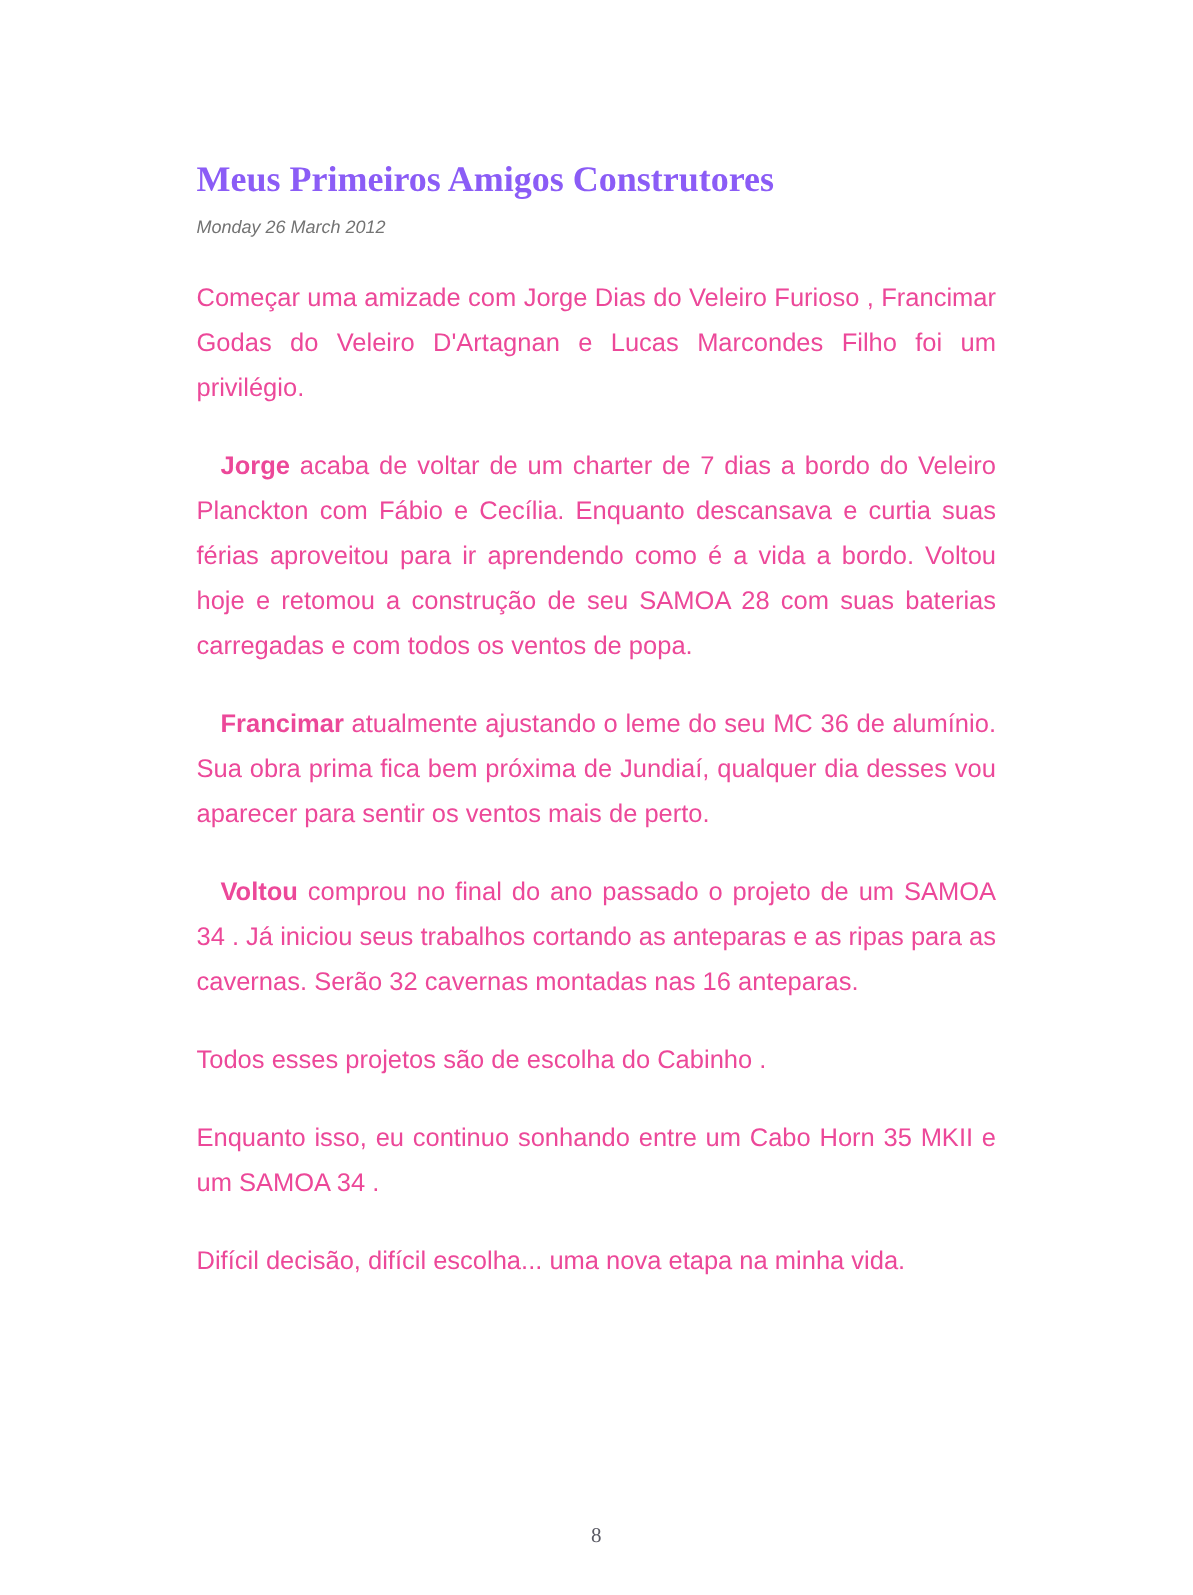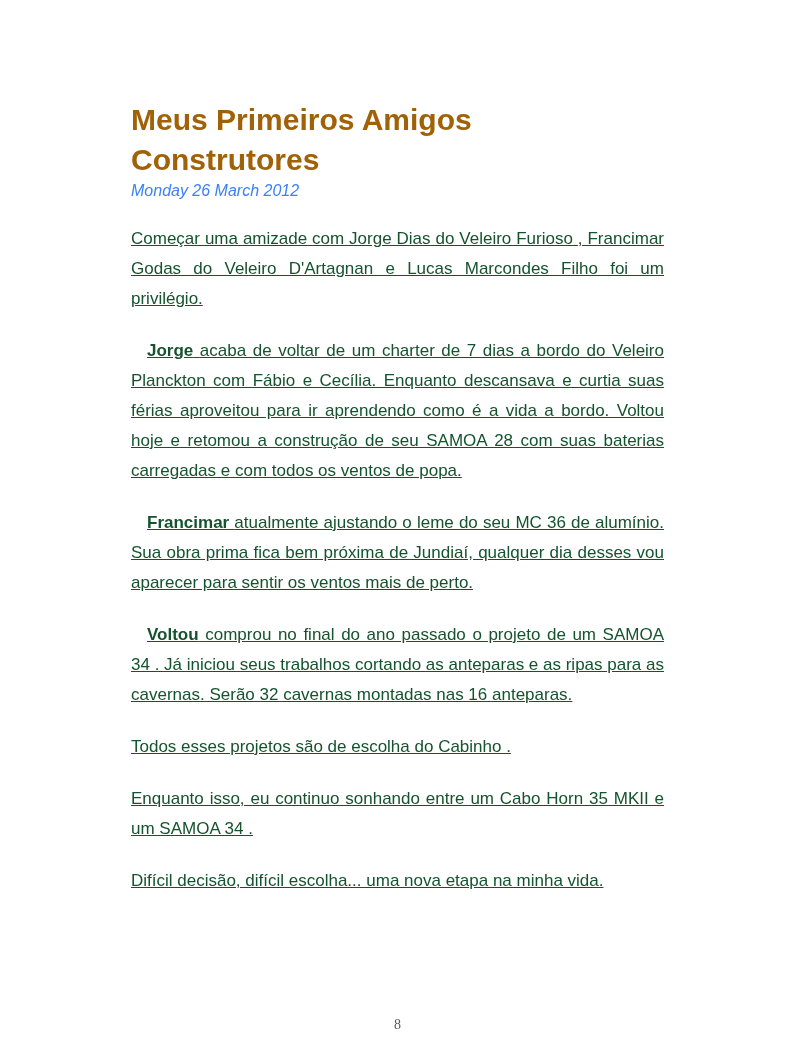--- a/index.html
+++ b/index.html
@@ -16,40 +16,39 @@
     font-family: "Liberation Sans", sans-serif;
   }
   .content {
     position: absolute;
     left: 131px;
     top: 100px;
     width: 533px;
   }
   .doc-title {
     margin: 0 0 4px 0;
-    font-size: 30px;
+    font-size: 24px;
     line-height: 40px;
     font-weight: bold;
-    color: #a16207;
-    font-family: Liberation Sans, sans-serif;
+    color: #8b5cf6;
+    font-family: Liberation Serif, serif;
   }
   .doc-date {
     font-style: italic;
-    font-size: 16px;
+    font-size: 12px;
     line-height: 14px;
-    color: #3b82f6;
+    color: #737373;
     margin: 0 0 26px 0;
   }
   .body-text p {
     margin: 0 0 22px 0;
     font-size: 17px;
     line-height: 30px;
-    color: #14532d;
+    color: #ec4899;
     text-align: justify;
-    text-decoration: underline;
   }
   .body-text p b {
     font-weight: bold;
     margin-left: 16px;
   }
   .page-footer {
     position: absolute;
     left: 0;
     right: 0;
     bottom: 30px;

